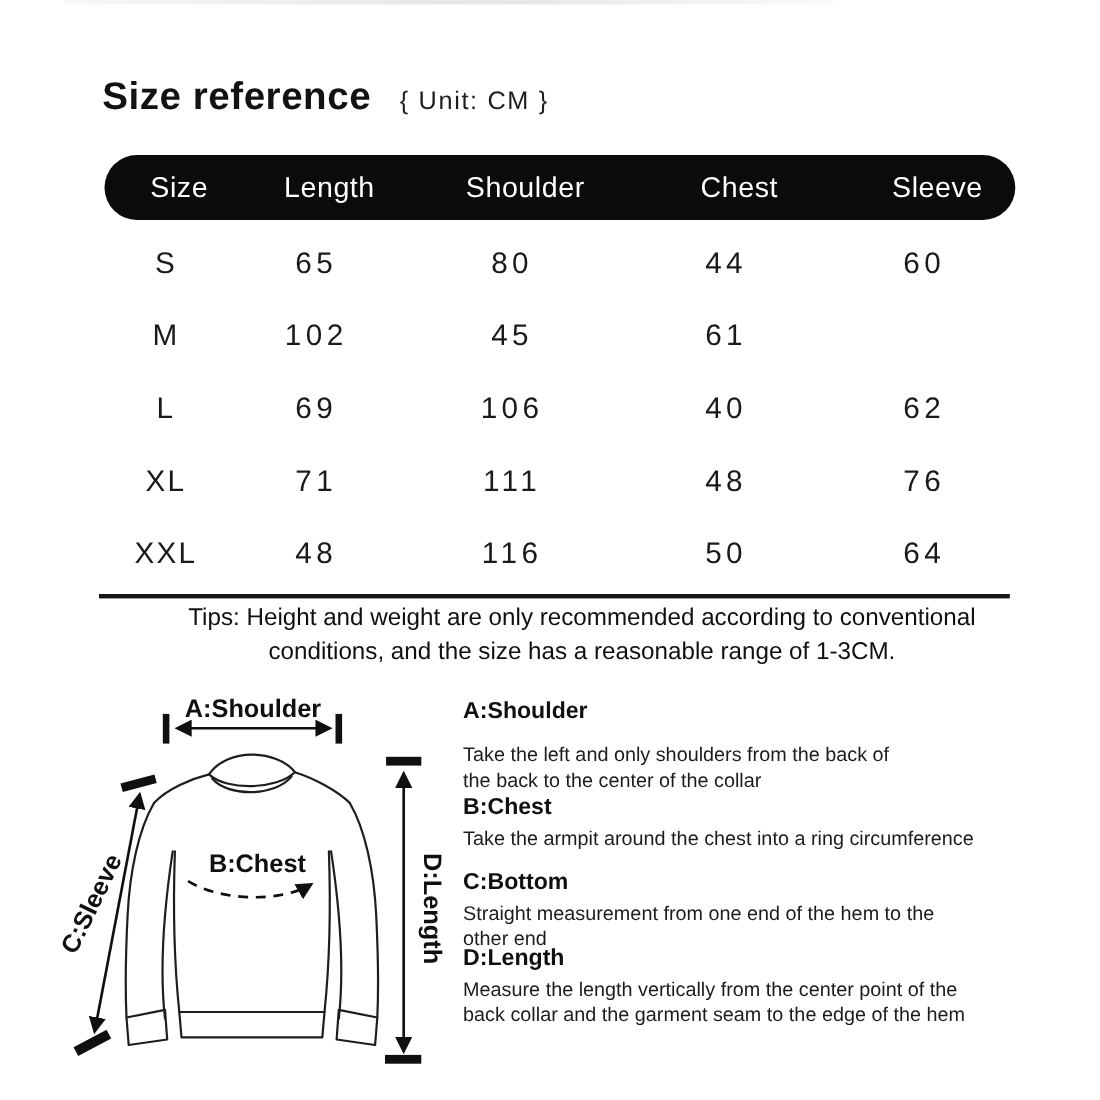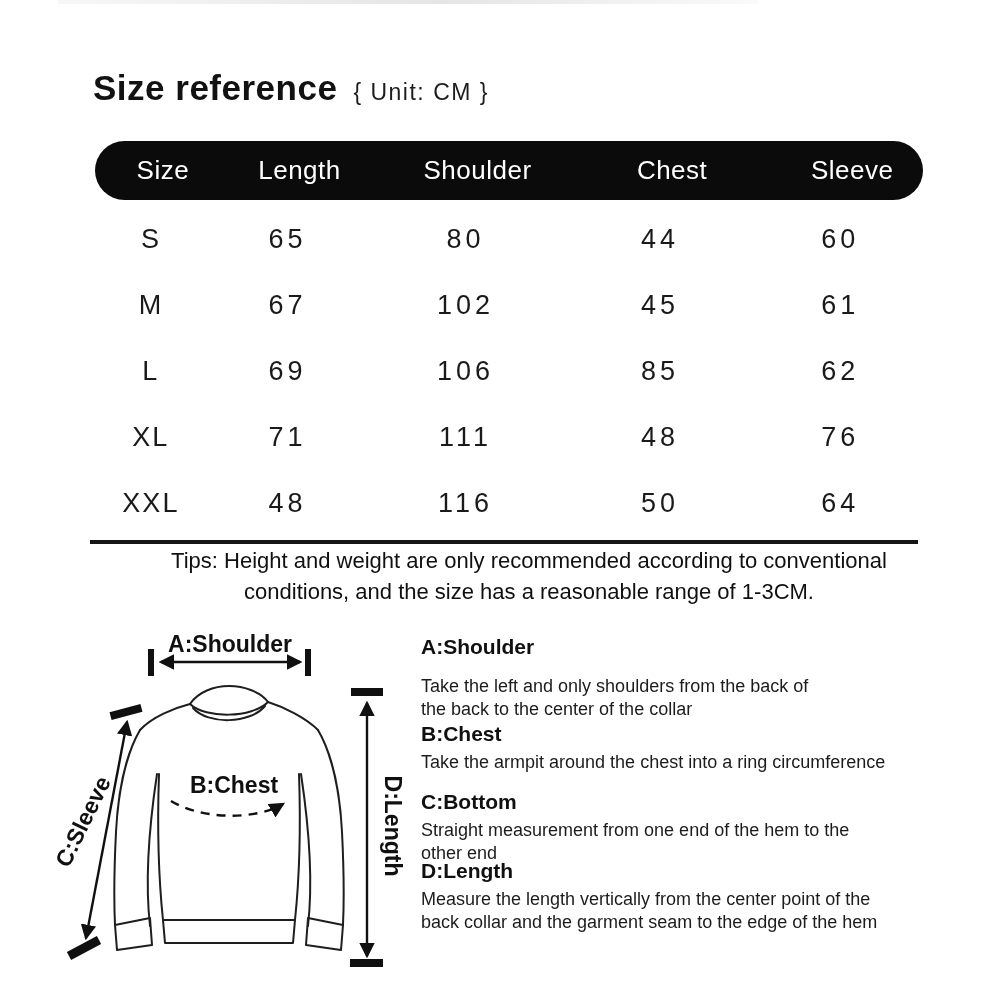--- a/index.html
+++ b/index.html
@@ -1,21 +1,21 @@
 <!DOCTYPE html>
 <html><head>
 <meta charset="utf-8">
 <style>
   html,body{margin:0;padding:0;background:#ffffff;font-family:"Liberation Sans",sans-serif;}
   .canvas{position:relative;width:1000px;height:1000px;background:#ffffff;overflow:hidden;color:#141414;}
 
   .top-shadow{position:absolute;left:58px;top:0;width:700px;height:4px;
     background:linear-gradient(to right, rgba(0,0,0,0.03), rgba(0,0,0,0.10) 55%, rgba(0,0,0,0.02));}
 
-  .title-wrap{position:absolute;left:93px;top:68px;display:flex;align-items:baseline;gap:16px;}
+  .title-wrap{position:absolute;left:93px;top:68px;display:flex;align-items:baseline;gap:26px;}
   .title{font-size:35px;font-weight:bold;color:#121212;letter-spacing:0.5px;}
   .unit{font-size:23px;color:#1d1d1d;letter-spacing:1.5px;}
 
   .size-table{position:absolute;left:95px;top:141px;width:828px;}
   .thead{display:grid;grid-template-columns:13.5% 19.5% 23.5% 23.5% 20%;height:59px;
     border-radius:30px;align-items:center;font-size:26px;letter-spacing:0.5px;}
   .th{text-align:center;padding-left:24px;}
   .rows{padding-top:6px;}
   .tr{display:grid;grid-template-columns:13.5% 19.5% 23.5% 23.5% 20%;height:66px;align-items:center;font-size:27px;color:#1a1a1a;}
   .td{text-align:center;letter-spacing:4px;}
@@ -63,30 +63,29 @@
     <div class="rows" id="table-rows">
         <div class="tr">
           <div class="td size-col">S</div>
           <div class="td">65</div>
           <div class="td">80</div>
           <div class="td">44</div>
           <div class="td">60</div>
         </div>
         <div class="tr">
           <div class="td size-col">M</div>
-          <div class="td">67</div>
           <div class="td">102</div>
           <div class="td">45</div>
           <div class="td">61</div>
         </div>
         <div class="tr">
           <div class="td size-col">L</div>
           <div class="td">69</div>
           <div class="td">106</div>
-          <div class="td">85</div>
+          <div class="td">40</div>
           <div class="td">62</div>
         </div>
         <div class="tr">
           <div class="td size-col">XL</div>
           <div class="td">71</div>
           <div class="td">111</div>
           <div class="td">48</div>
           <div class="td">76</div>
         </div>
         <div class="tr">

